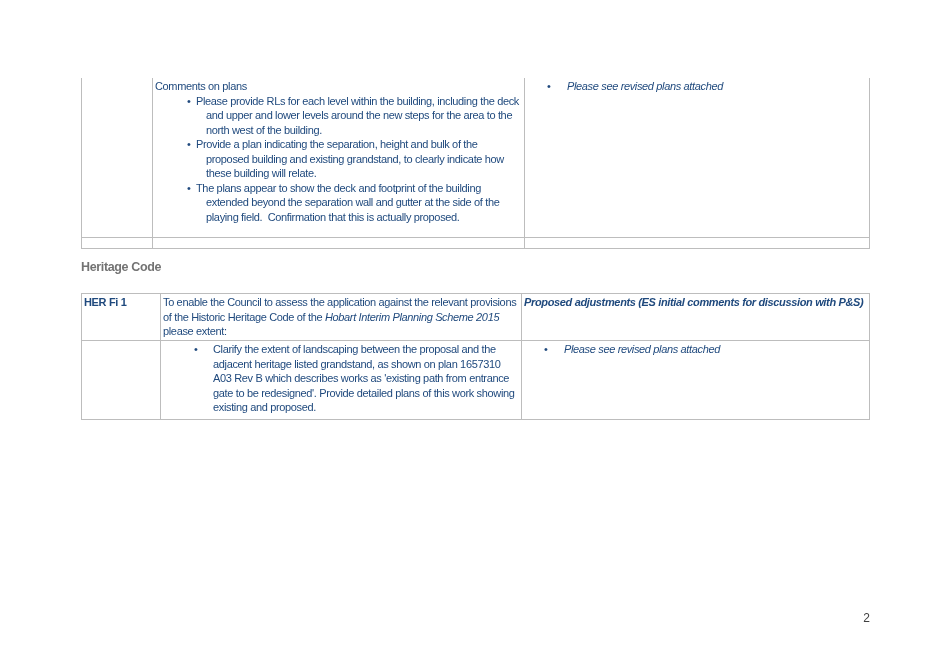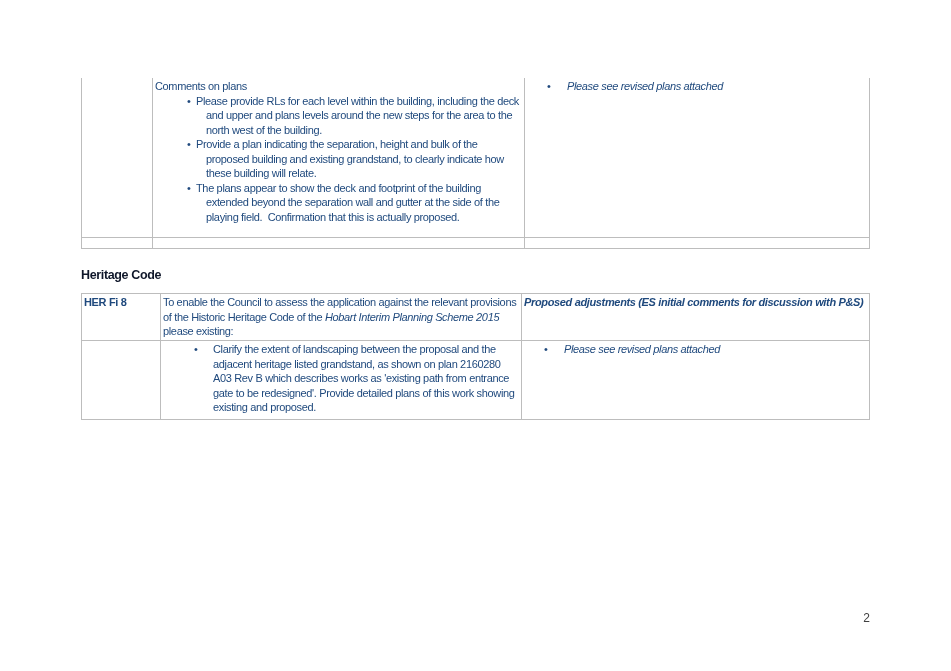--- a/index.html
+++ b/index.html
@@ -52,24 +52,24 @@
   
   .li.t2li { padding-left: 50px; text-indent: -19px; }
   .li.t2li .mk { display: inline-block; width: 19px; text-indent: 0; font-style: normal; }
   
   .li.rli { padding-left: 40px; text-indent: -20px; }
   .li.rli .mk { display: inline-block; width: 20px; text-indent: 0; font-style: normal; }
 
   .section-heading {
     position: absolute;
     left: 81px;
-    top: 268px;
+    top: 260px;
     font-weight: bold;
     font-size: 12.5px;
-    color: #0f172a;
+    color: #737373;
   }
   .page-number {
     position: absolute;
     left: 848px;
     top: 611px;
     width: 22px;
     text-align: right;
     color: #404040;
     letter-spacing: 0;
     font-size: 12px;
@@ -84,21 +84,21 @@
     <colgroup>
       <col style="width:71px">
       <col style="width:372px">
       <col style="width:345px">
     </colgroup>
     <tbody>
         <tr class="r1">
       <td></td>
       <td>
         <div class="para">Comments on plans</div>
-        <div class="li t1li"><span class="mk">•</span><span class="litext">Please provide RLs for each level within the building, including the deck and upper and plans levels around the new steps for the area to the north west of the building.</span></div>
+        <div class="li t1li"><span class="mk">•</span><span class="litext">Please provide RLs for each level within the building, including the deck and upper and lower levels around the new steps for the area to the north west of the building.</span></div>
         <div class="li t1li"><span class="mk">•</span><span class="litext">Provide a plan indicating the separation, height and bulk of the proposed building and existing grandstand, to clearly indicate how these building will relate.</span></div>
         <div class="li t1li"><span class="mk">•</span><span class="litext">The plans appear to show the deck and footprint of the building extended beyond the separation wall and gutter at the side of the playing field.  Confirmation that this is actually proposed.</span></div>
       </td>
       <td>
         <div class="li rli italic"><span class="mk">•</span><span class="litext">Please see revised plans attached</span></div>
       </td>
     </tr>
     <tr class="r2">
       <td></td>
       <td></td>
@@ -110,30 +110,30 @@
   <div class="section-heading">Heritage Code</div>
 
   <table class="doc-table t2">
     <colgroup>
       <col style="width:79px">
       <col style="width:361px">
       <col style="width:348px">
     </colgroup>
     <tbody>
         <tr class="r1">
-      <td class="bold">HER Fi 8</td>
-      <td><span class="litext">To enable the Council to assess the application against the relevant provisions of the Historic Heritage Code of the </span><span class="italic litext">Hobart Interim Planning Scheme 2015</span><span class="litext"> please existing:</span></td>
+      <td class="bold">HER Fi 1</td>
+      <td><span class="litext">To enable the Council to assess the application against the relevant provisions of the Historic Heritage Code of the </span><span class="italic litext">Hobart Interim Planning Scheme 2015</span><span class="litext"> please extent:</span></td>
       <td>
         <div class="bold italic">Proposed adjustments (ES initial comments for discussion with P&amp;S)</div>
       </td>
     </tr>
     <tr class="r2">
       <td></td>
       <td>
-        <div class="li t2li"><span class="mk">•</span><span class="litext">Clarify the extent of landscaping between the proposal and the adjacent heritage listed grandstand, as shown on plan 2160280 A03 Rev B which describes works as 'existing path from entrance gate to be redesigned'. Provide detailed plans of this work showing existing and proposed.</span></div>
+        <div class="li t2li"><span class="mk">•</span><span class="litext">Clarify the extent of landscaping between the proposal and the adjacent heritage listed grandstand, as shown on plan 1657310 A03 Rev B which describes works as 'existing path from entrance gate to be redesigned'. Provide detailed plans of this work showing existing and proposed.</span></div>
       </td>
       <td>
         <div class="li rli italic"><span class="mk">•</span><span class="litext">Please see revised plans attached</span></div>
       </td>
     </tr>
   </tbody>
     </table>
 
   <div class="page-number">2</div>
 

